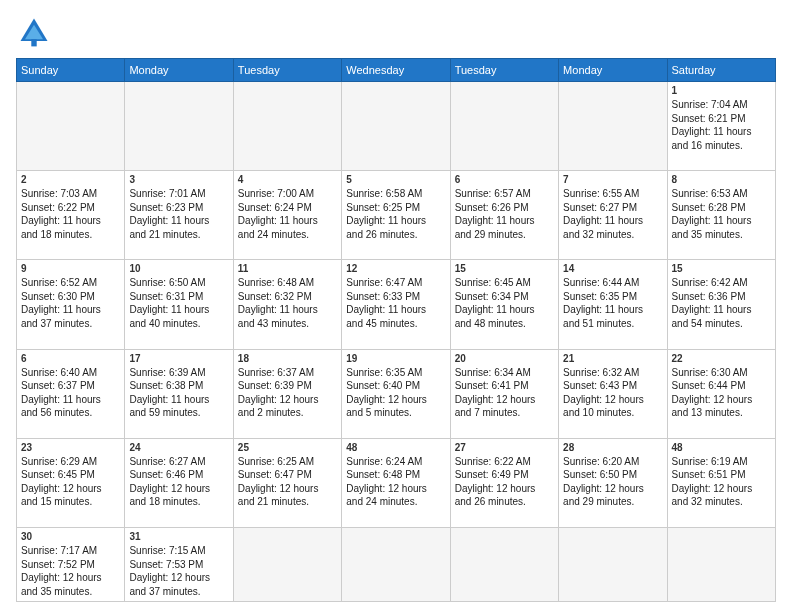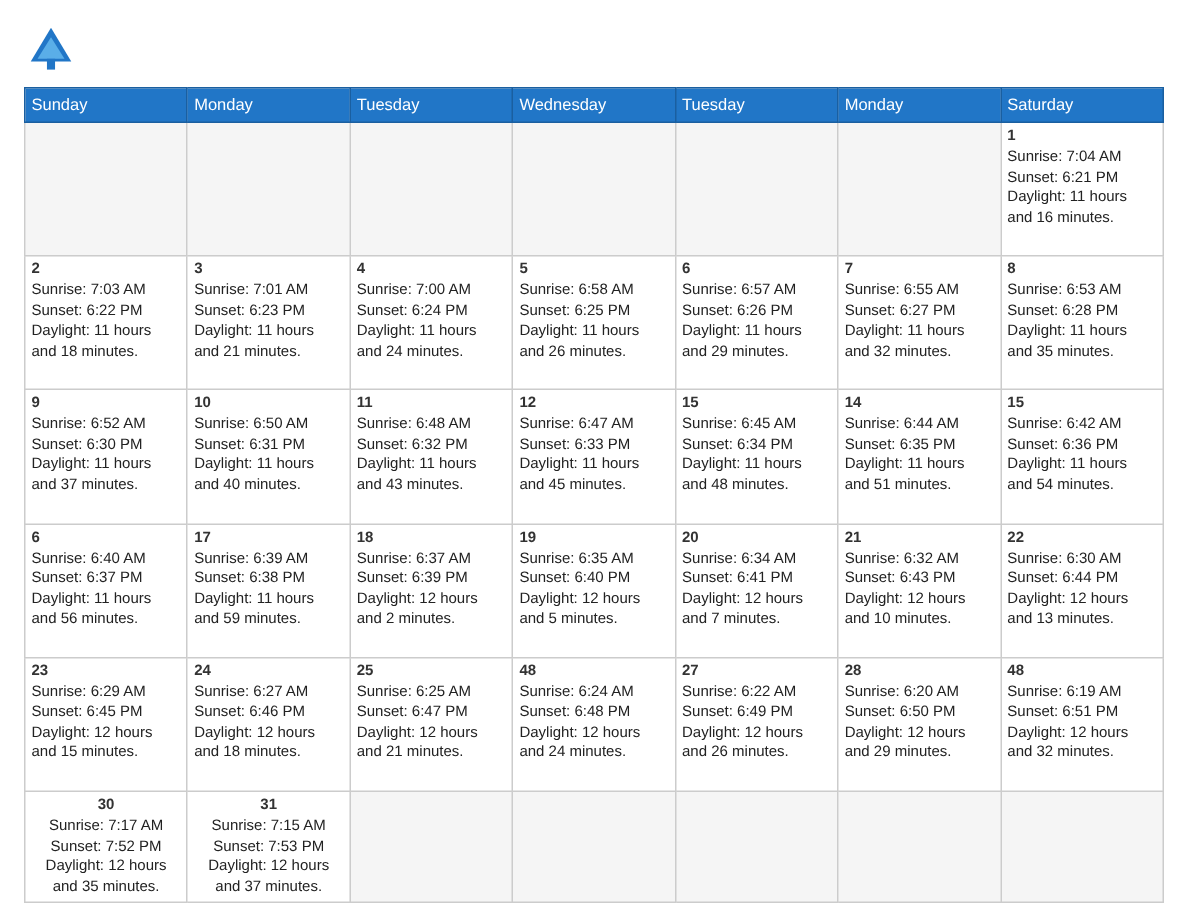--- a/index.html
+++ b/index.html
@@ -85,21 +85,20 @@
       display: block;
       margin-bottom: 2px;
     }
     .day-info {
       line-height: 1.35;
       color: #222;
       font-size: 10px;
     }
     .row-last td {
       height: 60px;
-      text-align: center;
     }
   </style>
 </head>
 <body>
 
 <div class="page">
   <div class="header">
     <div class="logo">
       <svg class="logo-icon" viewBox="0 0 40 40">
         <polygon points="20,5 35,30 5,30" fill="#2176c7"></polygon>

